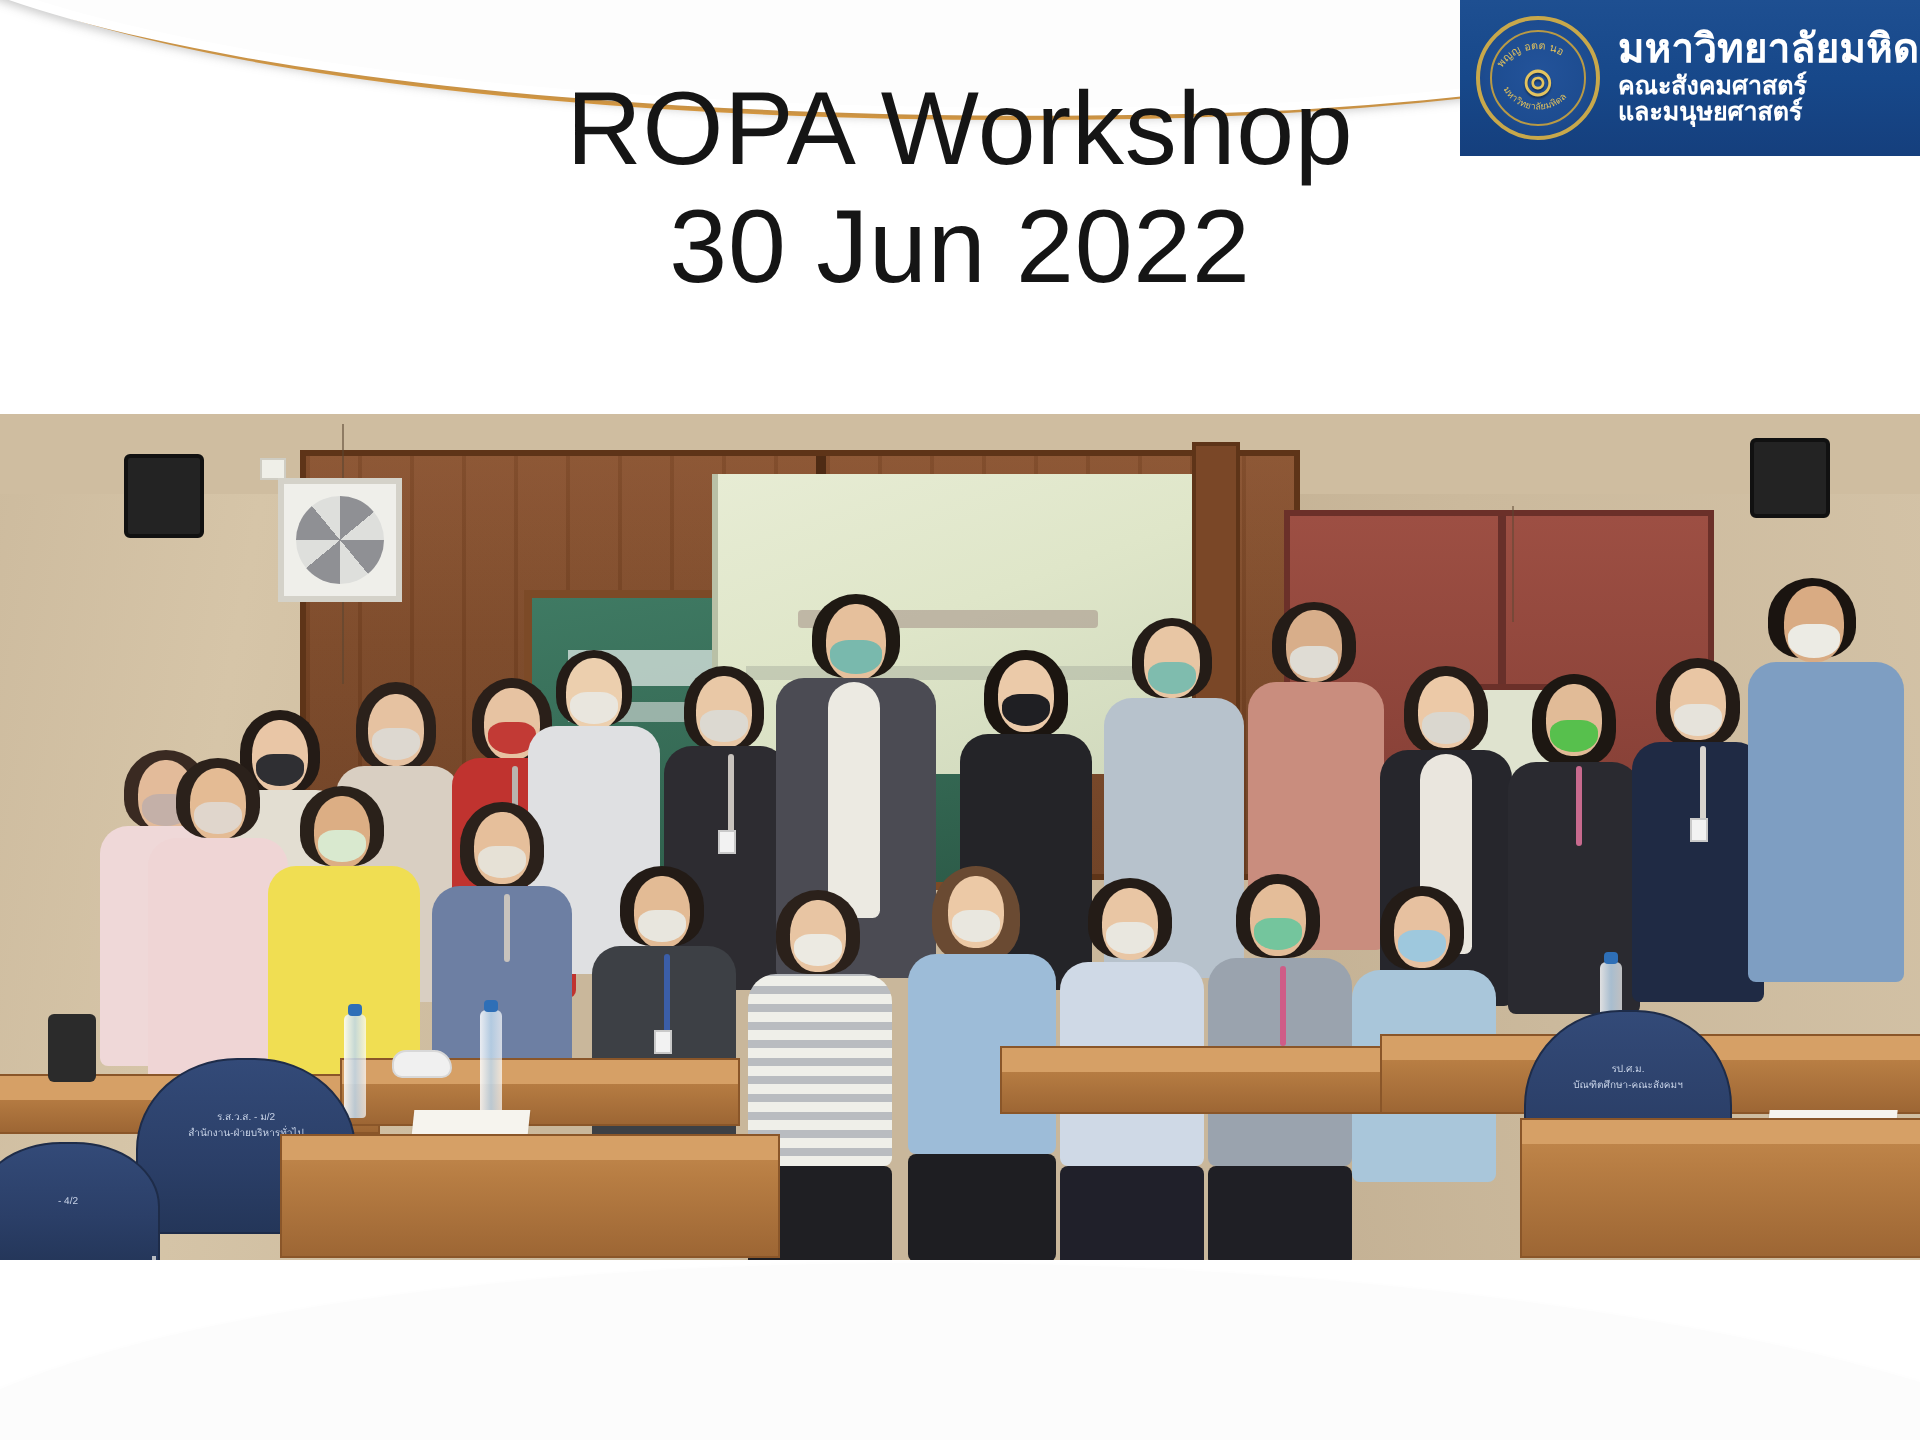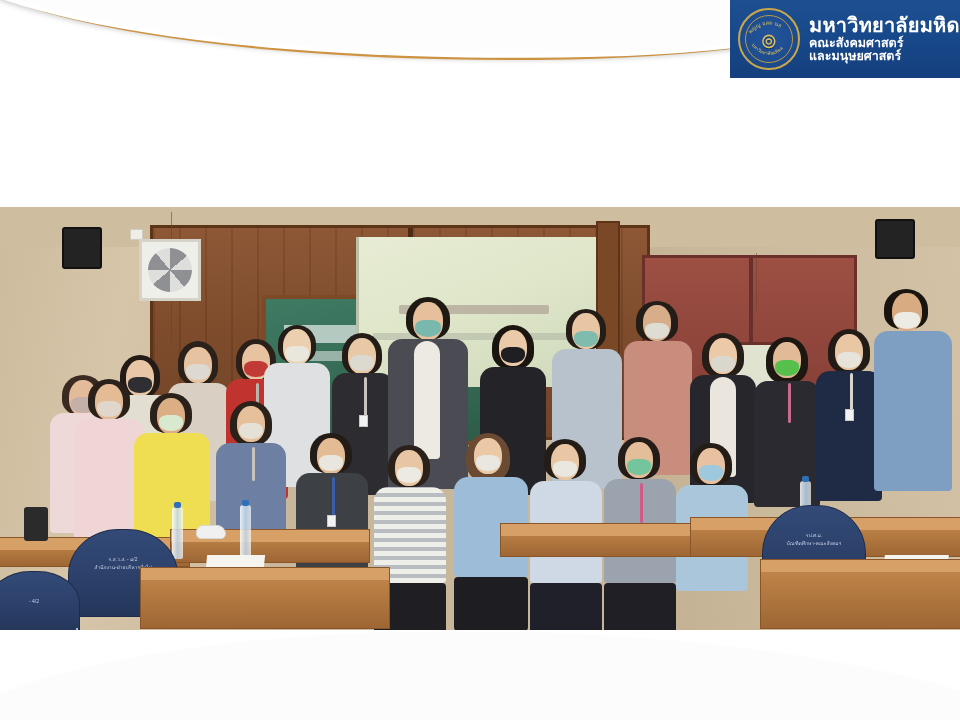--- a/index.html
+++ b/index.html
@@ -134,20 +134,24 @@
       </svg>
       <span class="emblem">๏</span>
     </div>
     <div class="logo-txt">
       <div class="logo-l1">มหาวิทยาลัยมหิดล</div>
       <div class="logo-l2">คณะสังคมศาสตร์</div>
       <div class="logo-l3">และมนุษยศาสตร์</div>
     </div>
   </div>
 
+  <div class="title-block">
+    <div class="title-line">ROPA Workshop</div>
+    <div class="title-line">30 Jun 2022</div>
+  </div>
 
   <div class="photo">
 
     <div class="ph-wallL"></div>
     <div class="ph-wallR"></div>
     <div class="ph-wallTop"></div>
 
     <div class="ph-doorbrown">
       <div class="ph-doorpanel"></div>
       <div class="ph-doorsplit"></div>

